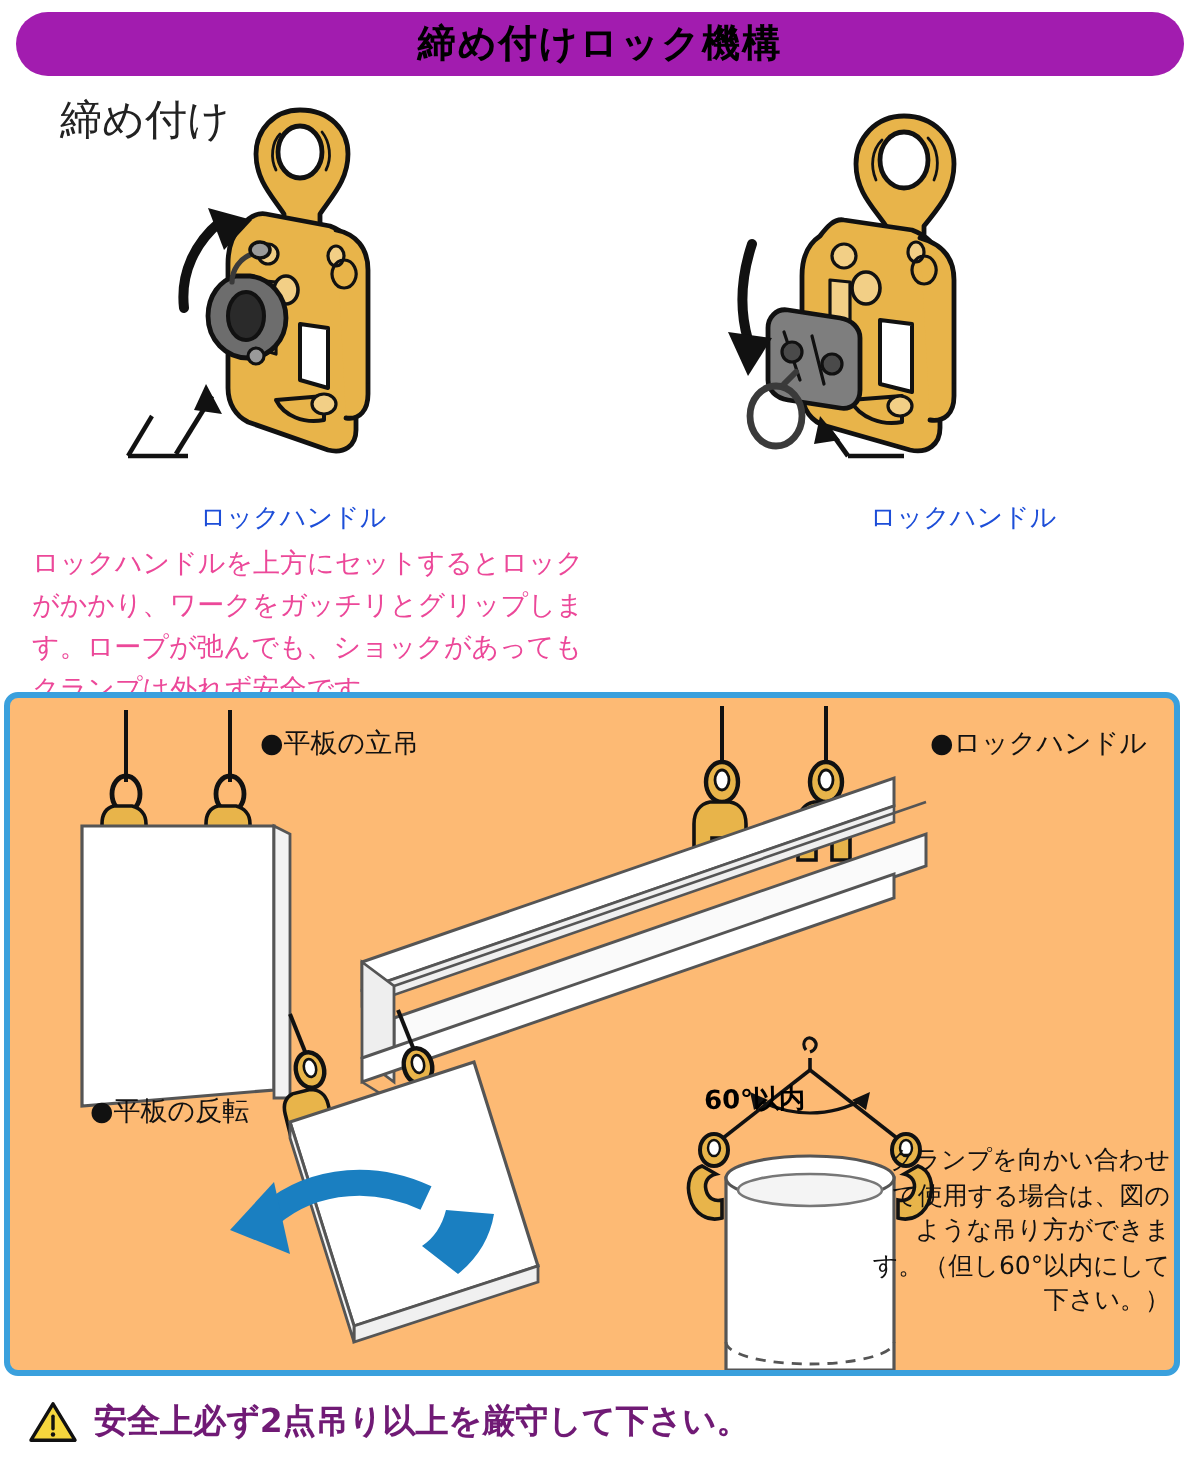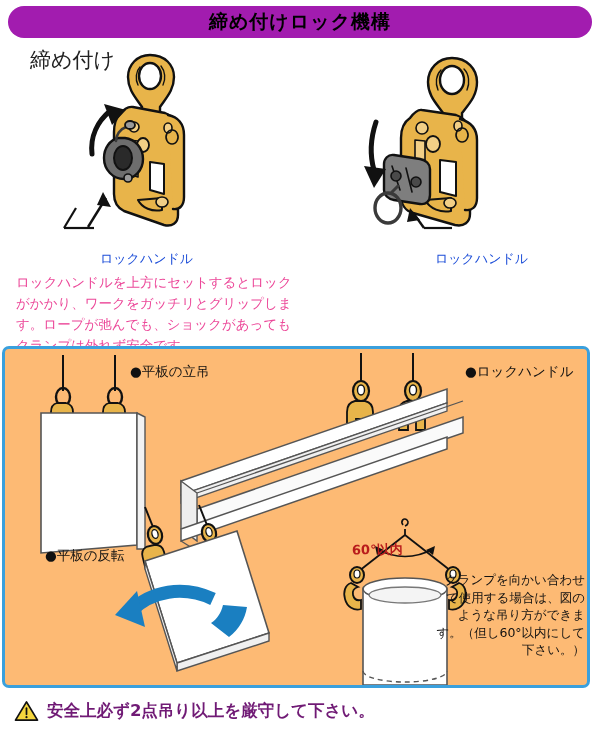--- a/index.html
+++ b/index.html
@@ -67,21 +67,21 @@
   .cap-beam{left:460px;top:14px;}
   .cap-pipe{left:238px;top:152px;}
   .cap-reverse{left:40px;top:198px;}
 
   .pipe-note{
     position:absolute;left:430px;top:222px;width:150px;
     font-size:12.5px;line-height:17.5px;color:#111;text-align:right;
   }
 
   .angle-label{
-    position:absolute;left:352px;top:541px;font-size:13px;font-weight:bold;color:#b91c1c;
+    position:absolute;left:352px;top:541px;font-size:13px;font-weight:bold;color:#000000;
     transform:rotate(-1deg);
   }
 
   
   .warning{
     position:absolute;left:14px;top:700px;display:flex;align-items:center;gap:8px;
   }
   .warn-icon{width:25px;height:22px;display:block;}
   .warn-text{font-size:16.5px;font-weight:bold;color:#701a75;}
 </style>

